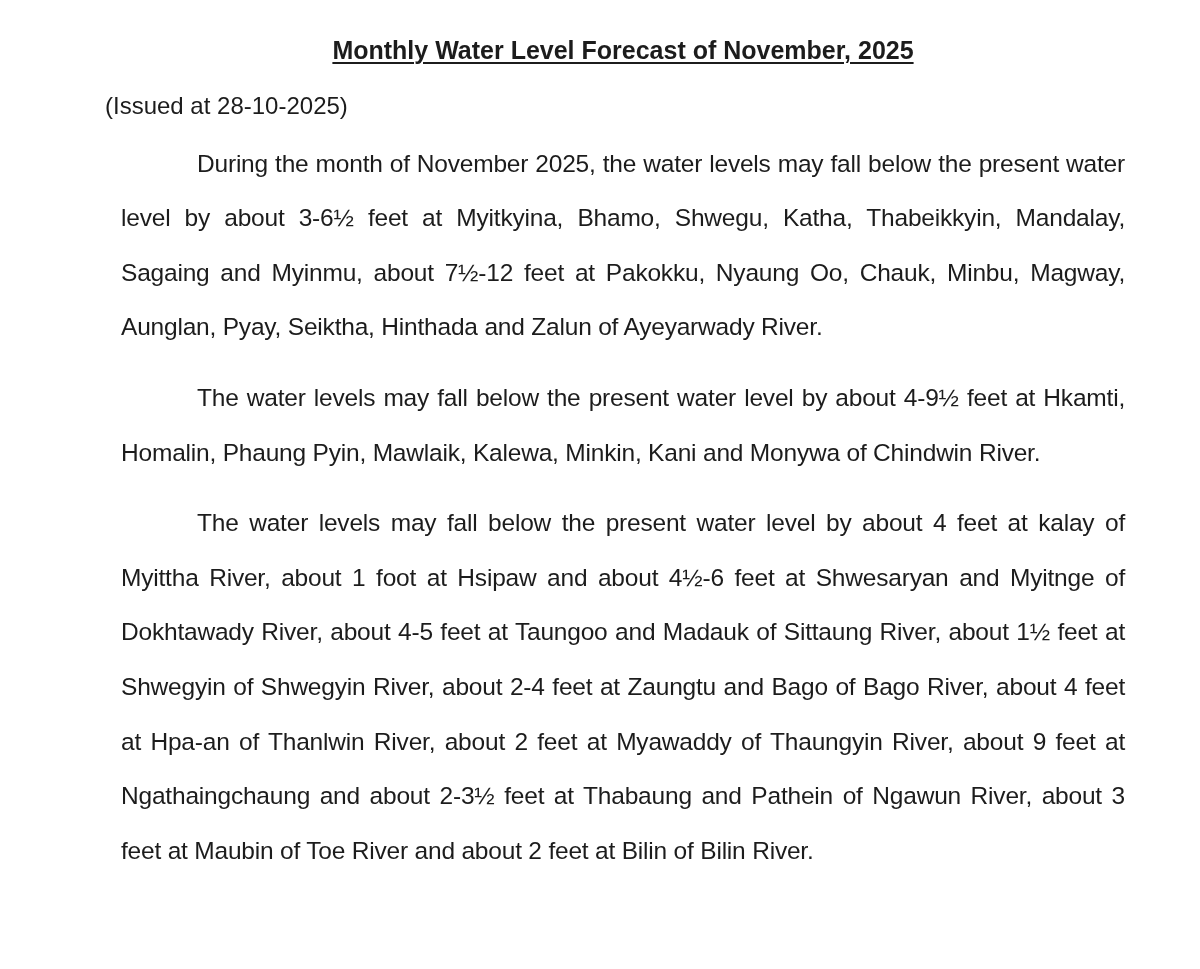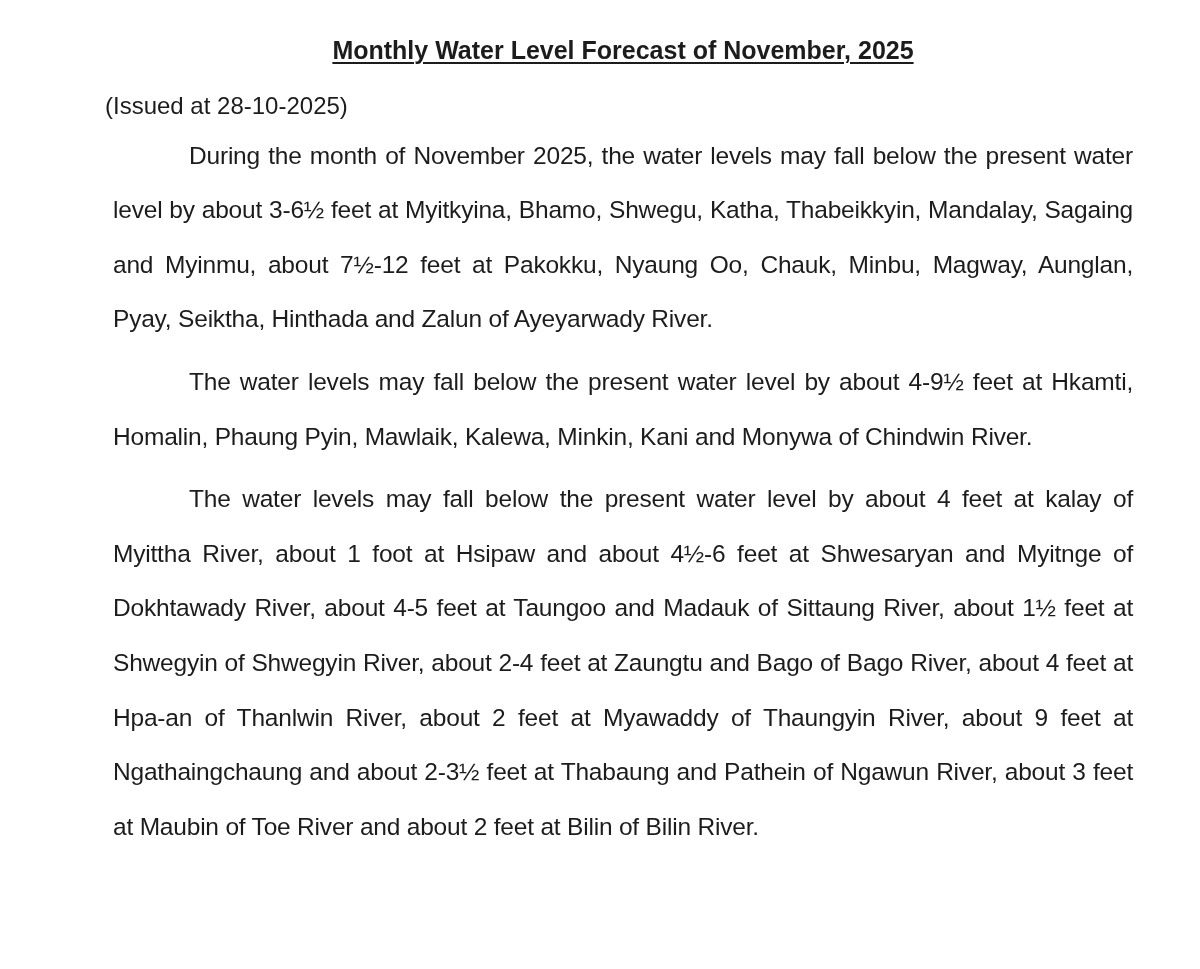--- a/index.html
+++ b/index.html
@@ -33,21 +33,21 @@
   .subtitle {
     margin: 23px 0 0 0;
     font-size: 24px;
     font-weight: normal;
     line-height: 1.3;
   }
   .body-text {
     margin-top: 7px;
   }
   .para {
-    margin: 8px;
+    margin: 16px;
     font-size: 24.5px;
     line-height: 54.6px;
     text-align: justify;
     text-justify: inter-word;
     text-indent: 76px;
     letter-spacing: -0.2px;
   }
 </style>
 </head>
 <body>

